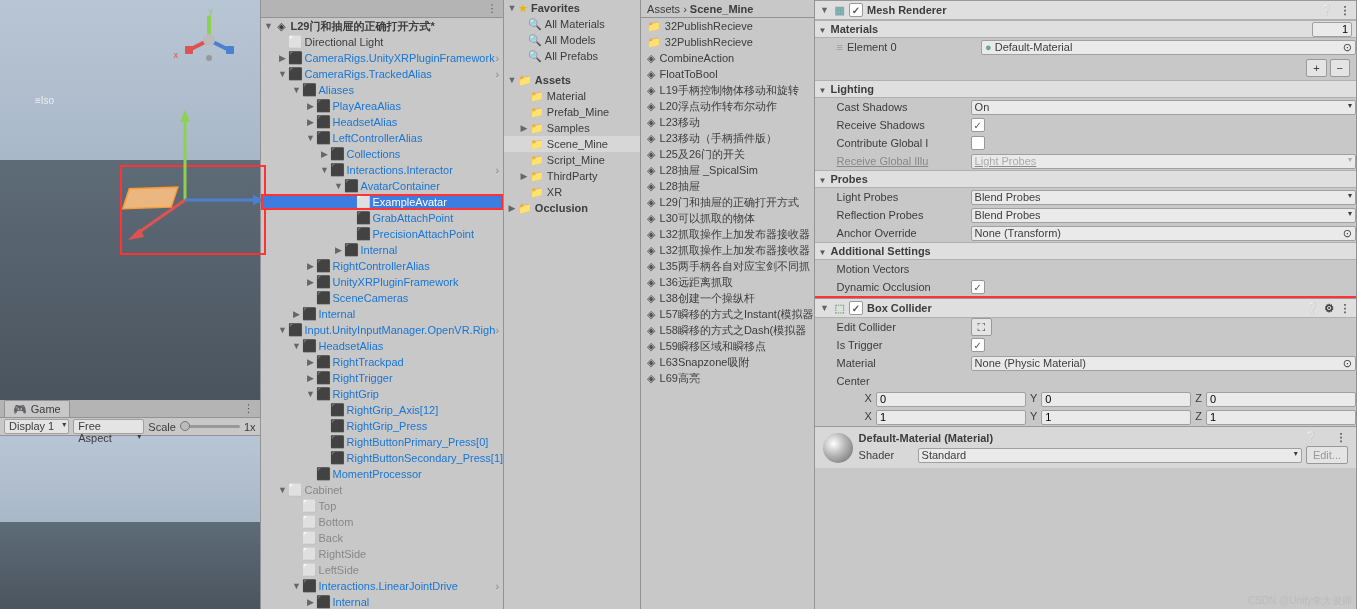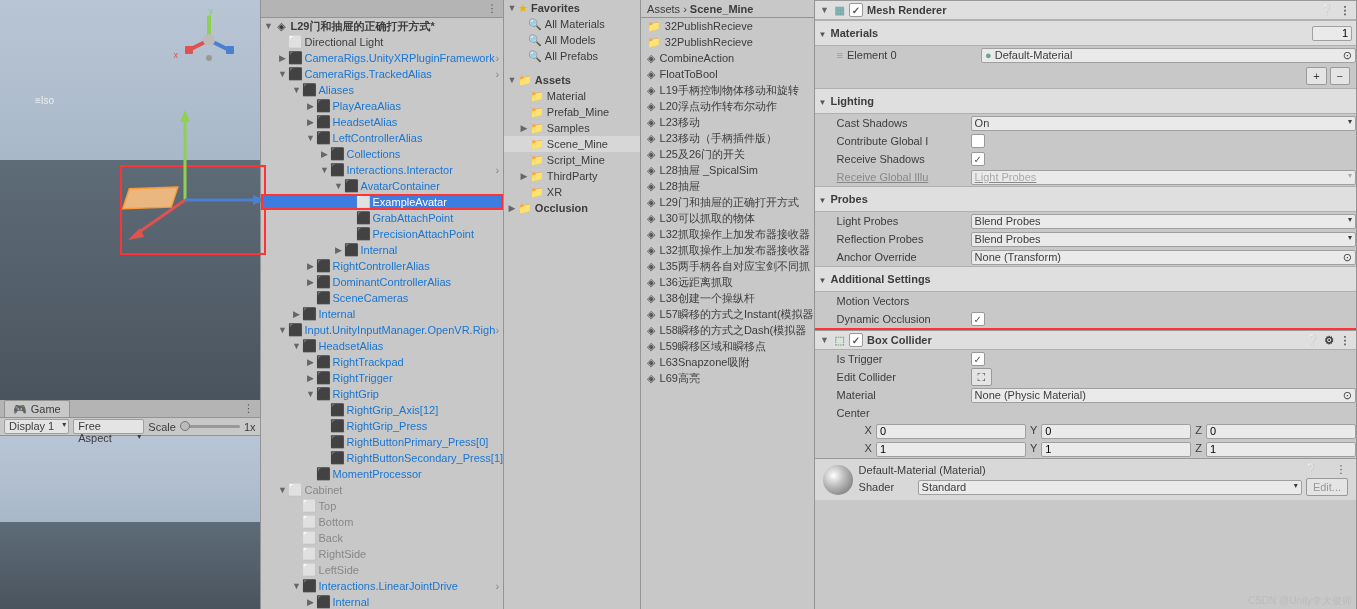--- a/index.html
+++ b/index.html
@@ -21,21 +21,21 @@
 .row { height: 16px; display: flex; align-items: center; white-space: nowrap; padding-left: 0; position: relative; }
 .row.sel { background: #3e7de0; color: #fff; }
 .row.sel-box-row { outline: 2px solid #ff3333; outline-offset: -2px; }
 .chev { width: 12px; text-align: center; color: #666; font-size: 9px; display: inline-block; }
 .chev.open::before { content: "▼"; }
 .chev.closed::before { content: "▶"; }
 .ico { width: 14px; height: 14px; display: inline-flex; align-items: center; justify-content: center; margin-right: 2px; }
 .cube { color: #9a9a9a; font-size: 12px; }
 .cube.blue { color: #5aa8e0; }
 .link-blue { color: #1976d2; }
-.hdr { background: #dfdfdf; height: 26px; display: flex; align-items: center; padding: 0 4px; font-weight: bold; border-bottom: 1px solid #b0b0b0; border-top: 1px solid #b0b0b0; }
+.hdr { background: #dfdfdf; height: 18px; display: flex; align-items: center; padding: 0 4px; font-weight: bold; border-bottom: 1px solid #b0b0b0; border-top: 1px solid #b0b0b0; }
 .hdr .fold::before { content: "▼"; font-size: 8px; margin-right: 4px; color: #555; }
 .prop { display: flex; height: 18px; align-items: center; padding-left: 22px; gap: 4px; }
 .prop-lbl { width: 130px; }
 .prop.disabled { color: #888; text-decoration: underline; }
 .field { flex: 1; background: #eaeaea; border: 1px solid #a0a0a0; height: 15px; padding: 0 3px; border-radius: 2px; position: relative; }
 .field.drop::after { right: 3px; }
 .chk { width: 14px; height: 14px; border: 1px solid #999; background: #fff; border-radius: 2px; display: inline-flex; align-items: center; justify-content: center; }
 .chk.on::after { content: "✓"; font-size: 10px; color: #555; }
 .btn { background: #e4e4e4; border: 1px solid #999; border-radius: 2px; padding: 1px 6px; height:18px; display:inline-flex; align-items:center; }
 .folder { color: #b89760; }
@@ -187,21 +187,21 @@
         <span class="link-blue">Internal</span>
       </div>
     <div class="row" style="padding-left:44px;">
         <span class="chev closed"></span>
         <span class="ico cube blue">⬛</span>
         <span class="link-blue">RightControllerAlias</span>
       </div>
     <div class="row" style="padding-left:44px;">
         <span class="chev closed"></span>
         <span class="ico cube blue">⬛</span>
-        <span class="link-blue">DominantControllerAlias</span>
+        <span class="link-blue">UnityXRPluginFramework</span>
       </div>
     <div class="row" style="padding-left:56px;">
         <span class="ico cube blue">⬛</span>
         <span class="link-blue">SceneCameras</span>
       </div>
     <div class="row" style="padding-left:30px;">
         <span class="chev closed"></span>
         <span class="ico cube blue">⬛</span>
         <span class="link-blue">Internal</span>
       </div>
@@ -444,26 +444,26 @@
   </div>
   <div class="hdr">
       <span class="fold"></span>
       <span>Lighting</span>
     </div>
   <div class="prop">
       <span class="prop-lbl">Cast Shadows</span>
       <span class="field drop">On</span>
     </div>
   <div class="prop">
+      <span class="prop-lbl">Receive Shadows</span>
+      <span class="chk on"></span>
+    </div>
+  <div class="prop">
       <span class="prop-lbl">Contribute Global I</span>
       <span class="chk"></span>
-    </div>
-  <div class="prop">
-      <span class="prop-lbl">Receive Shadows</span>
-      <span class="chk on"></span>
     </div>
   <div class="prop disabled">
       <span class="prop-lbl">Receive Global Illu</span>
       <span class="field drop" style="color:#aaa;">Light Probes</span>
     </div>
   <div class="hdr">
       <span class="fold"></span>
       <span>Probes</span>
     </div>
   <div class="prop">
@@ -495,28 +495,28 @@
     <span class="chev open"></span>
       <span style="color:#7a7;">⬚</span>
     <span class="chk on"></span>
     <span>Box Collider</span>
     <span style="flex:1"></span>
       <span>❔</span>
       <span>⚙</span>
       <span class="three-dot">⋮</span>
   </div>
   <div class="prop">
-      <span class="prop-lbl">Is Trigger</span>
-      <span class="chk on"></span>
-    </div>
-  <div class="prop">
       <span class="prop-lbl">Edit Collider</span>
       <span class="btn">
         <span>⛶</span>
       </span>
+    </div>
+  <div class="prop">
+      <span class="prop-lbl">Is Trigger</span>
+      <span class="chk on"></span>
     </div>
   <div class="prop">
       <span class="prop-lbl">Material</span>
       <span class="field"><span>None (Physic Material)</span><span style="position:absolute;right:3px;">⊙</span></span>
     </div>
   <div class="prop">
       <span class="prop-lbl">Center</span>
     </div>
   <div class="prop" style="padding-left:50px;">
       <div class="xyz">
@@ -535,21 +535,21 @@
     <span>Y</span>
         <input class="f" value="1" style="">
     <span>Z</span>
         <input class="f" value="1" style="">
   </div>
     </div>
 
   <div class="material-preview">
     <div class="sphere"></div>
     <div style="flex:1;">
-      <div style="display:flex;align-items:center;gap:16px;">
+      <div style="display:flex;align-items:center;gap:16px;font-weight:bold;">
           <span>Default-Material (Material)</span>
           <span style="flex:1"></span>
           <span>❔</span>
           <span class="three-dot">⋮</span>
         </div>
       <div style="display:flex;align-items:center;gap:4px;margin-top:2px;">
         <span style="width:55px;">Shader</span>
         <span class="field drop" style="flex:1;">Standard</span>
         <span class="btn" style="color:#999;">Edit...</span>
       </div>

